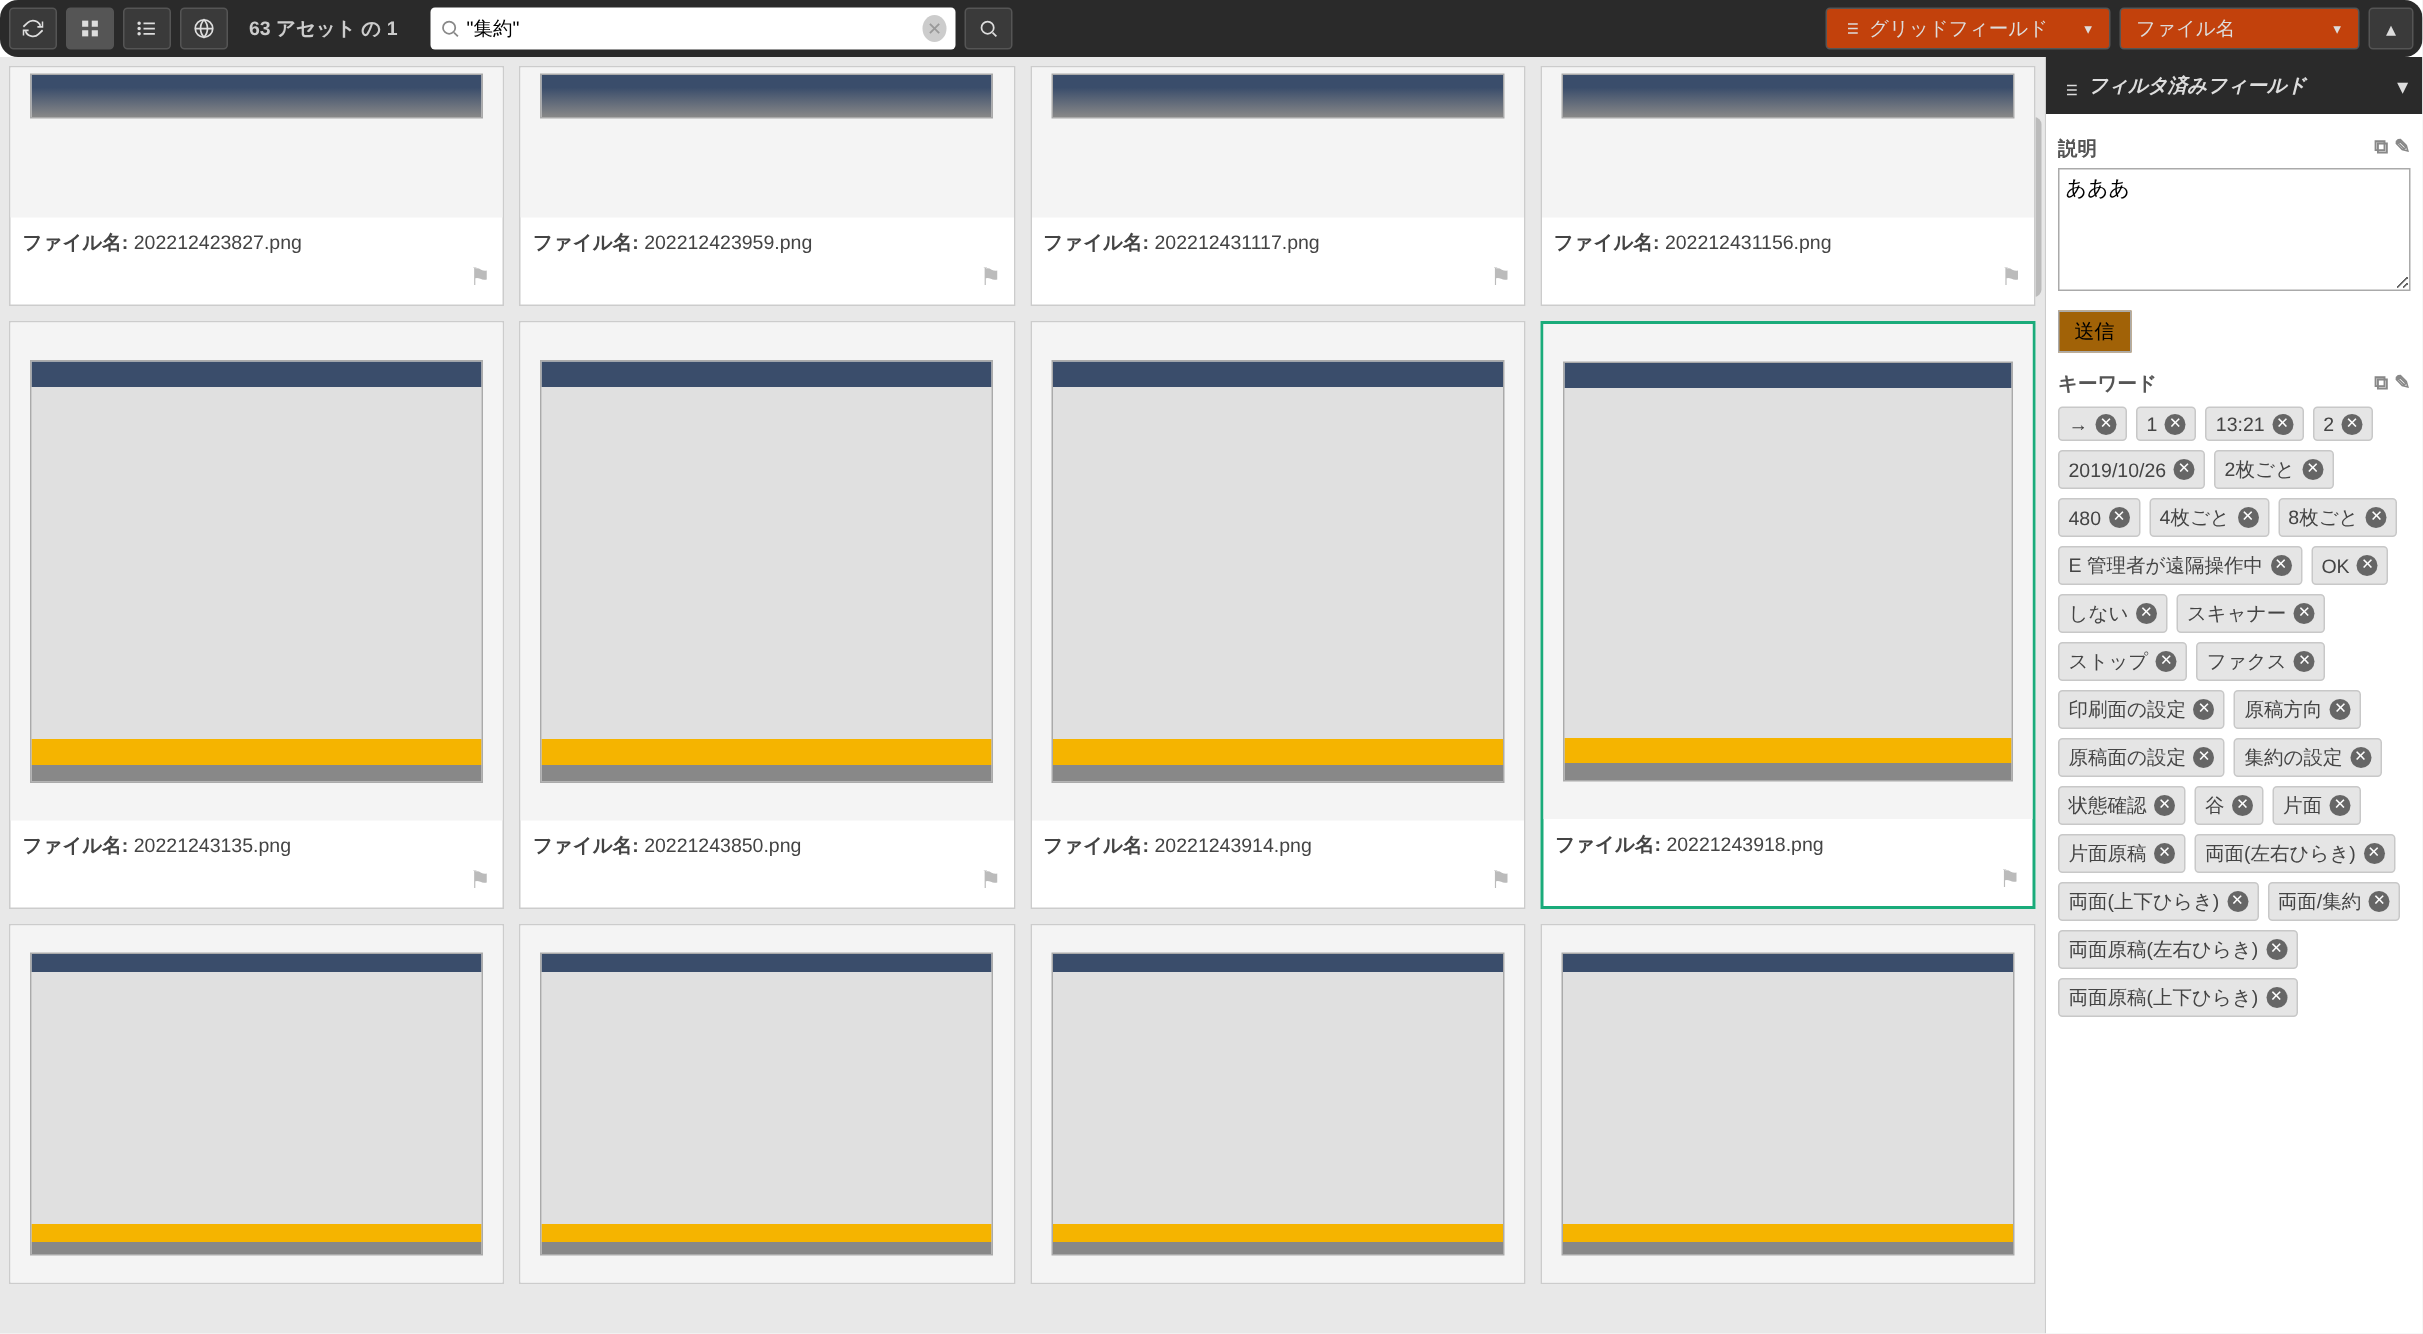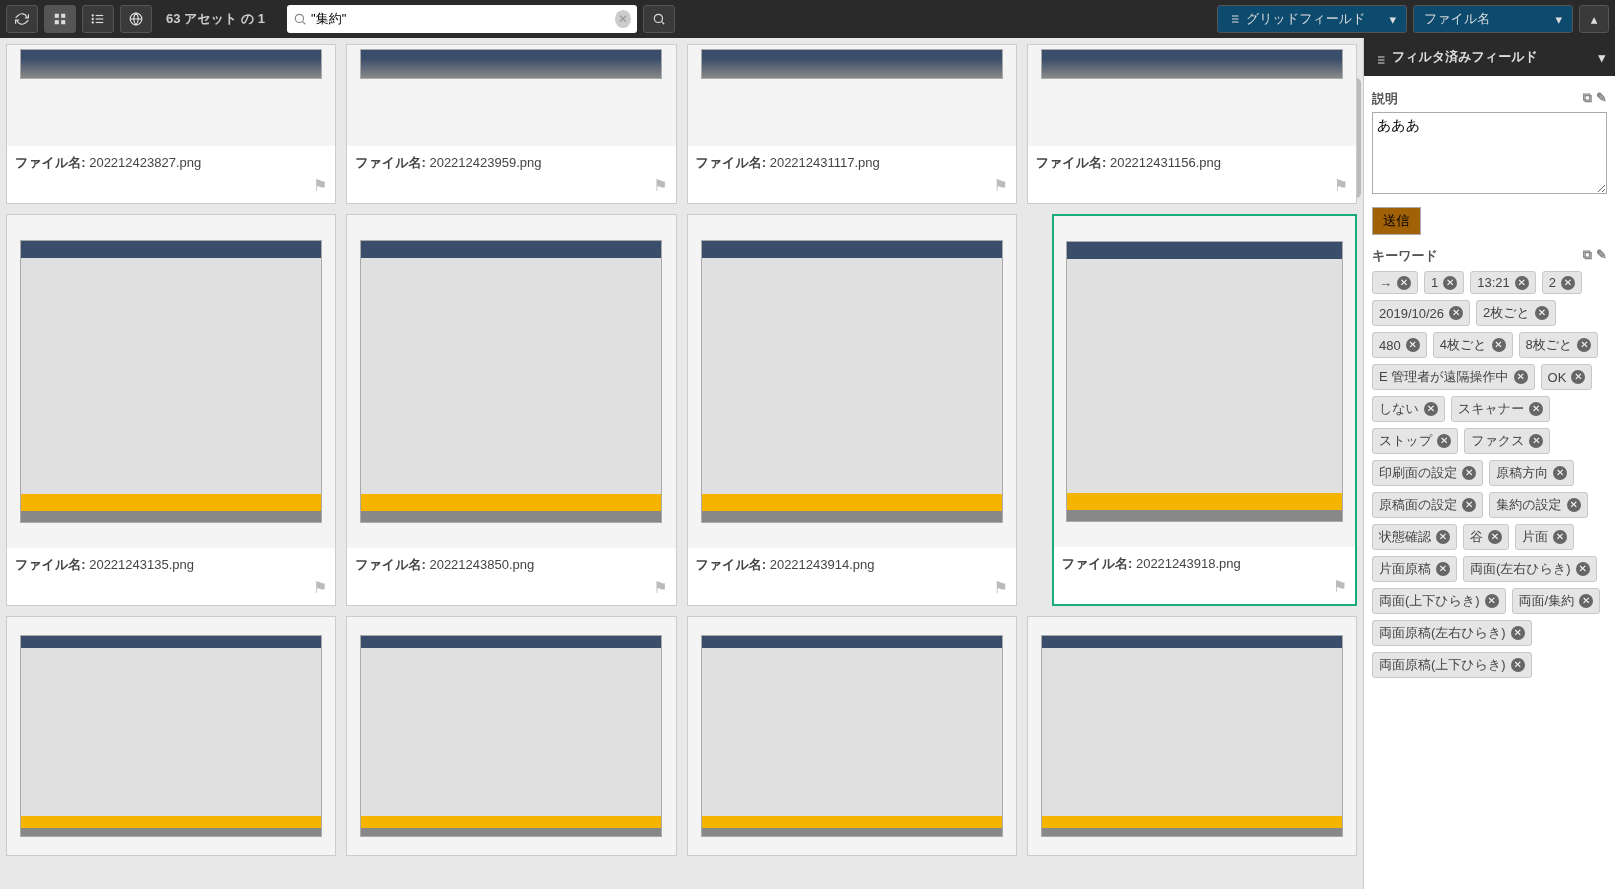--- a/index.html
+++ b/index.html
@@ -1,35 +1,35 @@
 <!DOCTYPE html>
 <html><head>
 <meta charset="utf-8">
 <style>
 * { box-sizing: border-box; margin: 0; padding: 0; }
 body { font-family: Arial, sans-serif; font-size: 13px; background: #fff; color: #333; width: 1615px; height: 889px; overflow: hidden; }
-.topbar { background: #2a2a2a; height: 38px; display: flex; align-items: center; padding: 0 6px; gap: 6px; }
+.topbar { background: #2a2a2a; height: 38px; display: flex; align-items: center; padding: 0 6px; gap: 6px; border-radius: 12px; }
 .topbar button, .topbar .icon-btn { background: #3a3a3a; border: 1px solid #555; color: #ddd; height: 28px; min-width: 30px; border-radius: 3px; cursor: pointer; display: inline-flex; align-items: center; justify-content: center; padding: 0 8px; }
 .topbar button.active { background: #555; }
 .topbar .counter { color: #ccc; margin: 0 8px; font-weight: bold; }
 .search-wrap { display: flex; align-items: center; background: #fff; border-radius: 3px; height: 28px; width: 350px; padding: 0 6px; margin-left: 8px; }
 .search-wrap input { border: none; outline: none; width: 100%; font-size: 13px; }
 .search-wrap .clear { color: #999; cursor: pointer; width: 18px; height: 18px; border-radius: 50%; background: #ccc; display: flex; align-items: center; justify-content: center; font-size: 12px; }
 .search-wrap .mag { color: #888; margin-right: 4px; }
-.dropdown-btn { background: #0c4a6e; border: 1px solid #555; color: #ddd; height: 28px; border-radius: 3px; display: flex; align-items: center; padding: 4px 10px; gap: 8px; cursor: pointer; }
+.dropdown-btn { background: #c2410c; border: 1px solid #555; color: #ddd; height: 28px; border-radius: 3px; display: flex; align-items: center; padding: 4px 10px; gap: 8px; cursor: pointer; font-family: Liberation Mono, monospace; }
 .dropdown-btn.wide { min-width: 190px; justify-content: space-between; }
 .dropdown-btn.wide2 { min-width: 160px; justify-content: space-between; }
 .spacer { flex: 1; }
 .main { display: flex; height: calc(100% - 38px); }
 .grid-area { flex: 1; overflow: auto; background: #e8e8e8; padding: 6px; position: relative; }
 .grid { display: grid; grid-template-columns: repeat(4, 1fr); gap: 10px; }
 .card { background: #fff; border: 1px solid #ccc; height: 392px; display: flex; flex-direction: column; position: relative; }
 .card.first-row { height: 160px; }
 .card.last-row { height: 240px; }
-.card.selected { border: 2px solid #1aab7a; margin-left: 25px; }
+.card.selected { border: 2px solid #1aab7a; }
 .thumb { flex: 1; background: #f4f4f4; display: flex; align-items: center; justify-content: center; overflow: hidden; position: relative; }
 .thumb .img-placeholder { width: 92%; height: 85%; background: linear-gradient(180deg, #3a4d6b 0%, #3a4d6b 6%, #e0e0e0 6%, #e0e0e0 90%, #f5b400 90%, #f5b400 96%, #888 96%, #888 100%); border: 1px solid #aaa; }
 .thumb .img-bottom { width: 92%; height: 30px; background: linear-gradient(180deg, #3a4d6b 0%, #3a4d6b 30%, #888 100%); border: 1px solid #aaa; align-self: flex-start; margin-top: 4px; }
 .card-footer { padding: 8px; color: #444; display: flex; flex-direction: column; gap: 4px; }
 .card-footer .fn-line { font-size: 13px; }
 .card-footer .fn-line .label { font-weight: bold; text-align: right; }
 .card-footer .flag-row { display: flex; justify-content: flex-end; }
 .card-footer .flag { color: #bbb; font-size: 16px; }
 .sidebar { width: 252px; border-left: 1px solid #ccc; background: #fff; display: flex; flex-direction: column; height: 100%; overflow: hidden; }
 .sidebar-header { background: #2a2a2a; color: #ddd; height: 38px; display: flex; align-items: center; justify-content: space-between; padding: 0 10px; font-weight: bold; }
@@ -231,21 +231,21 @@
         <div class="card last-row">
           <div class="thumb">
             <div class="img-placeholder"></div>
           </div>
         </div>
       </div>
   </div>
 
   <div class="sidebar">
     <div class="sidebar-header">
-      <span style="display:flex;align-items:flex-end;gap:6px;">
+      <span style="display:flex;align-items:flex-end;gap:6px;font-style:italic;">
         <svg width="12" height="12" viewBox="0 0 24 24" fill="none" stroke="#ddd" stroke-width="2">
             <line x1="8" y1="6" x2="21" y2="6"></line>
             <line x1="8" y1="12" x2="21" y2="12"></line>
             <line x1="8" y1="18" x2="21" y2="18"></line>
           </svg>
         <span>フィルタ済みフィールド</span>
       </span>
       <span>▾</span>
     </div>
     <div class="sidebar-body">

